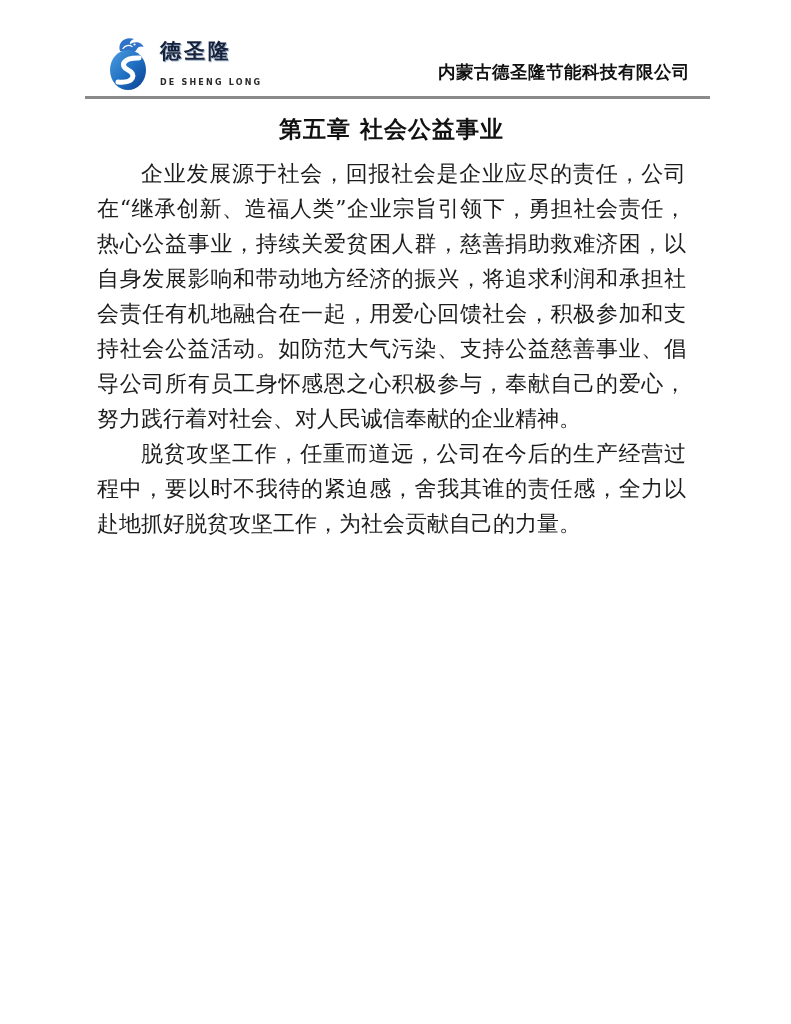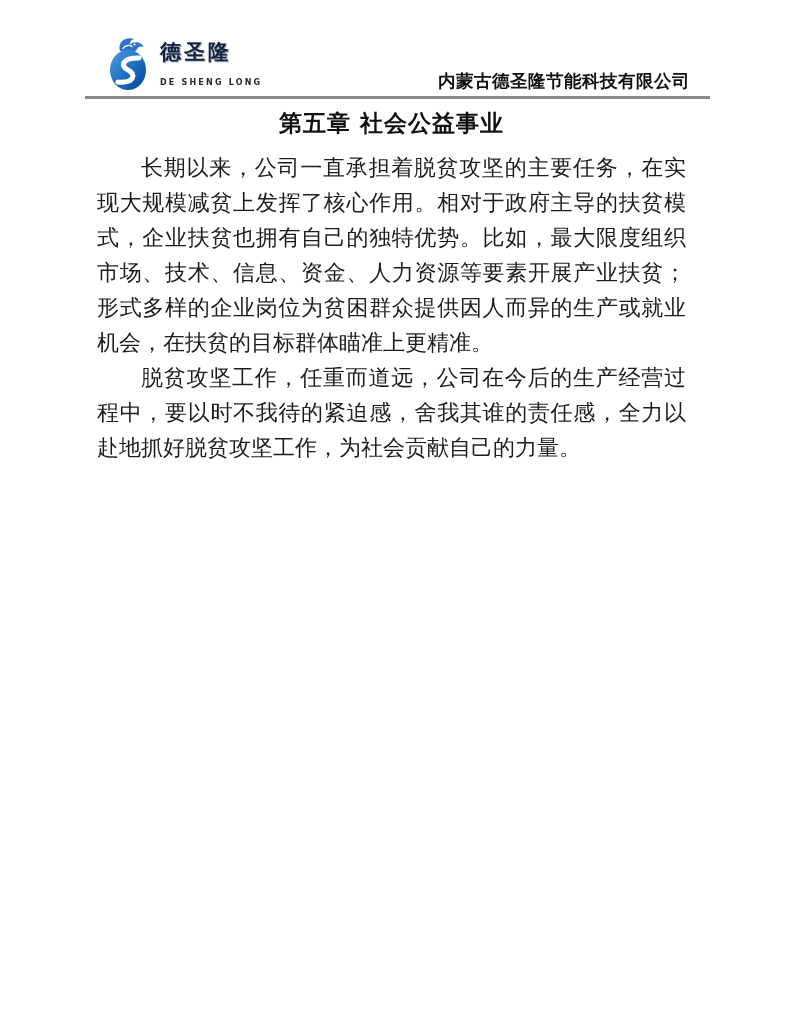--- a/index.html
+++ b/index.html
@@ -36,54 +36,54 @@
     gap: 7px;
   }
   .logo-mark { display: block; }
   .logo-text {
     display: flex;
     flex-direction: column;
     justify-content: center;
     line-height: 1;
   }
   .logo-cn {
-    font-family: Liberation Serif, serif;
+    font-family: Liberation Mono, monospace;
     font-size: 21px;
     font-weight: bold;
     color: #16213a;
     letter-spacing: 3px;
     text-shadow: 1px 1px 0 #9fb3cc;
   }
   .logo-en {
     font-family: "DejaVu Sans", "Liberation Sans", sans-serif;
     font-size: 8px;
     font-weight: bold;
     color: #2a2a2a;
     letter-spacing: 2.2px;
     margin-top: 16px;
   }
   .company-name {
     position: absolute;
     right: 20px;
-    bottom: 3px;
+    bottom: 12px;
     font-size: 17.5px;
     font-weight: bold;
     color: #111111;
     letter-spacing: 0.5px;
     white-space: nowrap;
   }
   
   .content {
     position: absolute;
     top: 104px;
     left: 97px;
     width: 589px;
   }
   .chapter-title {
-    margin: 4px 0 11px 0;
+    margin: 10px 0 11px 0;
     font-size: 23px;
     font-weight: bold;
     text-align: center;
     color: #111111;
     letter-spacing: 1px;
   }
   .body-text p {
     margin: 0;
     font-size: 22px;
     line-height: 35px;
@@ -136,19 +136,19 @@
       </span>
     </div>
 
     <div class="company-name">内蒙古德圣隆节能科技有限公司</div>
 
   </div>
 
   <div class="content">
     <h1 class="chapter-title">第五章 社会公益事业</h1>
     <div class="body-text">
-      <p>长期以来，公司一直承担着脱贫攻坚的主要任务，在实现大规模减贫上发挥了核心作用。相对于政府主导的扶贫模式，企业扶贫也拥有自己的独特优势。比如，最大限度组织市场、技术、信息、资金、人力资源等要素开展产业扶贫；形式多样的企业岗位为贫困群众提供因人而异的生产或就业机会，在扶贫的目标群体瞄准上更精准。</p>
+      <p>企业发展源于社会，回报社会是企业应尽的责任，公司在“继承创新、造福人类”企业宗旨引领下，勇担社会责任，热心公益事业，持续关爱贫困人群，慈善捐助救难济困，以自身发展影响和带动地方经济的振兴，将追求利润和承担社会责任有机地融合在一起，用爱心回馈社会，积极参加和支持社会公益活动。如防范大气污染、支持公益慈善事业、倡导公司所有员工身怀感恩之心积极参与，奉献自己的爱心，努力践行着对社会、对人民诚信奉献的企业精神。</p>
       <p>脱贫攻坚工作，任重而道远，公司在今后的生产经营过程中，要以时不我待的紧迫感，舍我其谁的责任感，全力以赴地抓好脱贫攻坚工作，为社会贡献自己的力量。</p>
     </div>
   </div>
 
 
 </div>
 
 </body></html>

